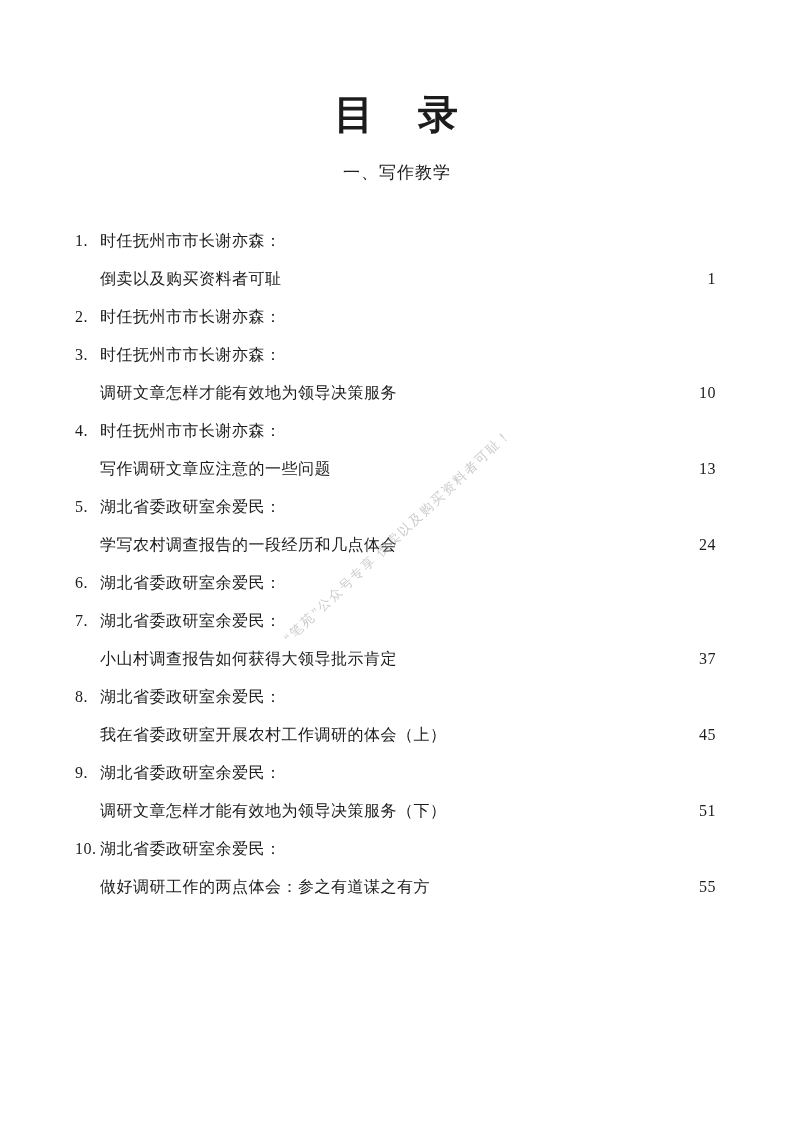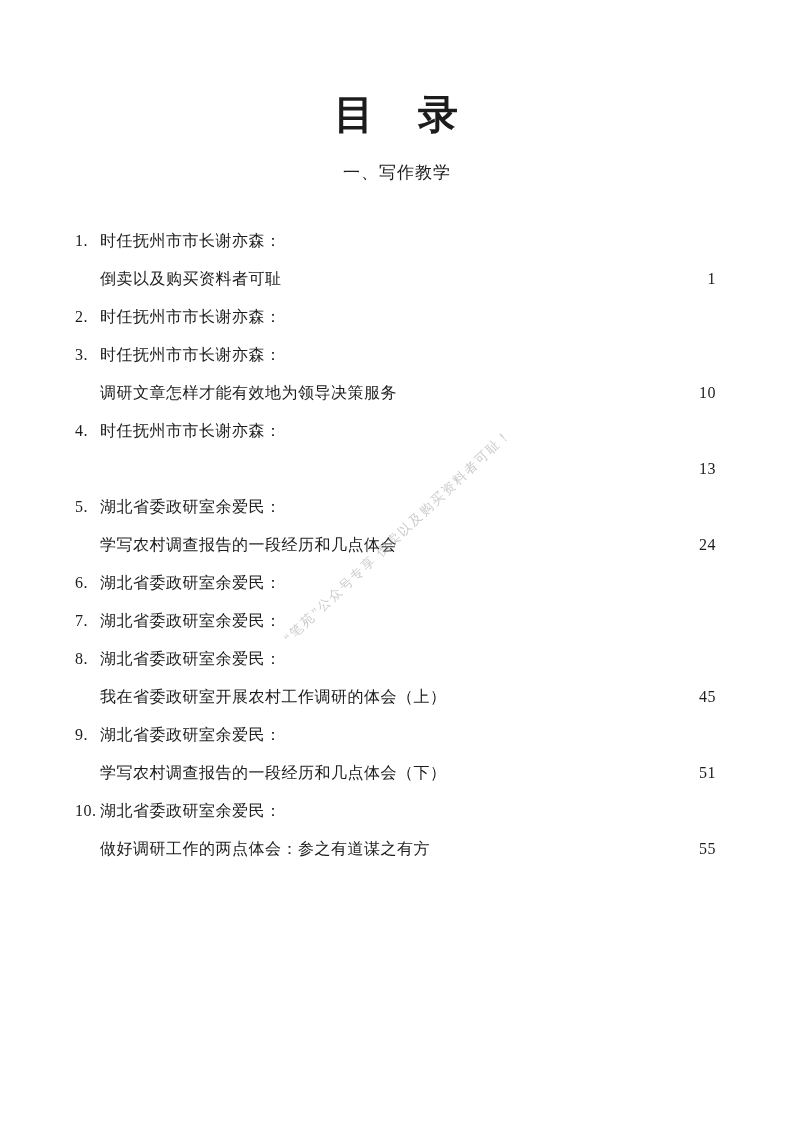--- a/index.html
+++ b/index.html
@@ -129,20 +129,21 @@
         <span class="toc-pagenum">10</span>
       </div>
     </div>
 
     <div class="toc-item">
       <div class="toc-line1">
         <span class="toc-num">4.</span>
         <span class="toc-author">时任抚州市市长谢亦森：</span>
       </div>
       <div class="toc-line2">
+        <span class="toc-item-title">写作调研文章应注意的一些问题</span>
         <span class="toc-fill"></span>
         <span class="toc-pagenum">13</span>
       </div>
     </div>
 
     <div class="toc-item">
       <div class="toc-line1">
         <span class="toc-num">5.</span>
         <span class="toc-author">湖北省委政研室余爱民：</span>
       </div>
@@ -158,41 +159,46 @@
         <span class="toc-num">6.</span>
         <span class="toc-author">湖北省委政研室余爱民：</span>
       </div>
     </div>
 
     <div class="toc-item">
       <div class="toc-line1">
         <span class="toc-num">7.</span>
         <span class="toc-author">湖北省委政研室余爱民：</span>
       </div>
+      <div class="toc-line2">
+        <span class="toc-item-title">小山村调查报告如何获得大领导批示肯定</span>
+        <span class="toc-fill"></span>
+        <span class="toc-pagenum">37</span>
+      </div>
     </div>
 
     <div class="toc-item">
       <div class="toc-line1">
         <span class="toc-num">8.</span>
         <span class="toc-author">湖北省委政研室余爱民：</span>
       </div>
       <div class="toc-line2">
         <span class="toc-item-title">我在省委政研室开展农村工作调研的体会（上）</span>
         <span class="toc-fill"></span>
         <span class="toc-pagenum">45</span>
       </div>
     </div>
 
     <div class="toc-item">
       <div class="toc-line1">
         <span class="toc-num">9.</span>
         <span class="toc-author">湖北省委政研室余爱民：</span>
       </div>
       <div class="toc-line2">
-        <span class="toc-item-title">学写农村调查报告的一段经历和几点体会（下）</span>
+        <span class="toc-item-title">调研文章怎样才能有效地为领导决策服务（下）</span>
         <span class="toc-fill"></span>
         <span class="toc-pagenum">51</span>
       </div>
     </div>
 
     <div class="toc-item">
       <div class="toc-line1">
         <span class="toc-num">10.</span>
         <span class="toc-author">湖北省委政研室余爱民：</span>
       </div>

